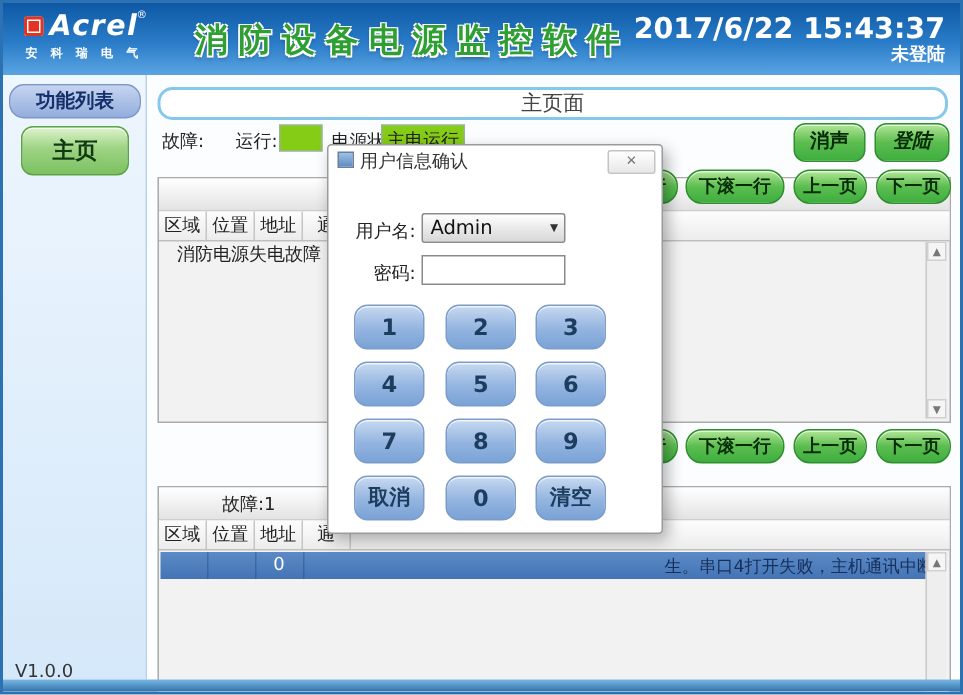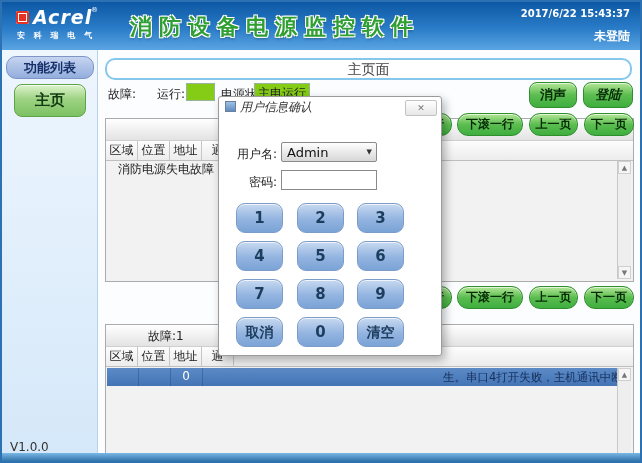--- a/index.html
+++ b/index.html
@@ -32,21 +32,21 @@
   .colrow{left:0;top:22px;width:100%;height:20px;background:linear-gradient(#fdfdfd,#ececec);border-bottom:1px solid #bfbfbf;box-sizing:border-box;}
   .colcell{top:0;height:19px;border-right:1px solid #c6c6c6;font-size:12px;color:#222;text-align:center;line-height:19px;box-sizing:border-box;}
   .vscroll{width:13px;background:#eeeeee;border-left:1px solid #c9c9c9;}
   .sarrow{width:13px;height:13px;color:#777;font-size:7px;text-align:center;line-height:13px;background:#f5f5f5;border:1px solid #d0d0d0;box-sizing:border-box;cursor:pointer;}
   .selrow{background:linear-gradient(#5b8ac6,#4474b5);}
   .rowline{top:0;height:100%;width:1px;background:rgba(10,30,70,.25);}
   .hscroll{height:13px;background:#f2f2f2;border-top:1px solid #c9c9c9;box-sizing:border-box;}
   .hgrip{top:1px;height:10px;background:linear-gradient(#ececec,#d7d7d7);border:1px solid #bdbdbd;border-radius:2px;color:#9a9a9a;font-size:7px;text-align:center;line-height:10px;letter-spacing:1px;box-sizing:border-box;cursor:pointer;}
   
   #dlg{left:120px;top:46px;width:222px;height:258px;background:#fff;border:1px solid #9b9b9b;border-radius:3px;box-shadow:3px 4px 10px rgba(0,0,0,.3);z-index:20;}
-  .dlg-title{font-size:12px;color:#333;font-style:italic;}
+  .dlg-title{font-size:12px;color:#333;}
   .dlg-icon{width:9px;height:9px;background:linear-gradient(#9ec1e6,#5d8cc0);border:1px solid #6b7f9a;}
   .closebtn{width:30px;height:14px;border:1px solid #c3c3c3;border-radius:2px;background:linear-gradient(#ffffff,#e7e7e7);color:#777;font-size:9px;font-weight:bold;text-align:center;line-height:14px;cursor:pointer;}
   .fldlbl{font-size:12px;color:#222;text-align:right;}
   .combo{width:96px;height:20px;border:1px solid #8a8a8a;border-radius:2px;background:linear-gradient(#fefefe,#d7d7d7);box-sizing:border-box;cursor:pointer;}
   .combo .val{position:absolute;left:5px;top:2px;font-size:13px;color:#111;}
   .combo .arr{position:absolute;right:4px;top:5px;font-size:7px;color:#333;}
   .pwd{width:96px;height:20px;border:1px solid #8a8a8a;background:#fff;box-sizing:border-box;font-size:13px;padding:0 4px;}
   .key{width:45px;height:28px;border:1px solid #7b9cc9;border-radius:9px;background:linear-gradient(#c7d9f0,#93b4e0 55%,#7aa3d6);color:#1d3d5e;font-size:15px;font-weight:bold;text-align:center;line-height:28px;box-shadow:inset 0 1px 0 rgba(255,255,255,.75);cursor:pointer;}
   .keysm{font-size:14px;}
   
@@ -56,21 +56,21 @@
 <body>
 
 <div id="win">
 
   <div id="hdr" class="abs">
     <div class="abs logo-sq" style="left:14px;top:9px;"></div>
     <div class="abs brand" style="left:31px;top:4px;">Acrel</div>
     <div class="abs" style="left:89px;top:4px;color:#fff;font-size:7px;">®</div>
     <div class="abs brandsub" style="left:15px;top:28px;">安 科 瑞 电 气</div>
     <div class="abs apptitle" style="left:128px;top:10px;">消防设备电源监控软件</div>
-    <div class="abs hdr-right" style="right:10px;top:6px;font-size:10px;">2017/6/22 15:43:37</div>
+    <div class="abs hdr-right" style="right:10px;top:6px;font-size:19px;">2017/6/22 15:43:37</div>
     <div class="abs hdr-right" style="right:10px;top:26px;font-size:12px;">未登陆</div>
   </div>
 
   <div id="side" class="abs">
     <div class="abs func-btn">功能列表</div>
     <div class="abs home-btn">主页</div>
     <div class="abs version">V1.0.0</div>
   </div>
 
   <div id="main" class="abs">

